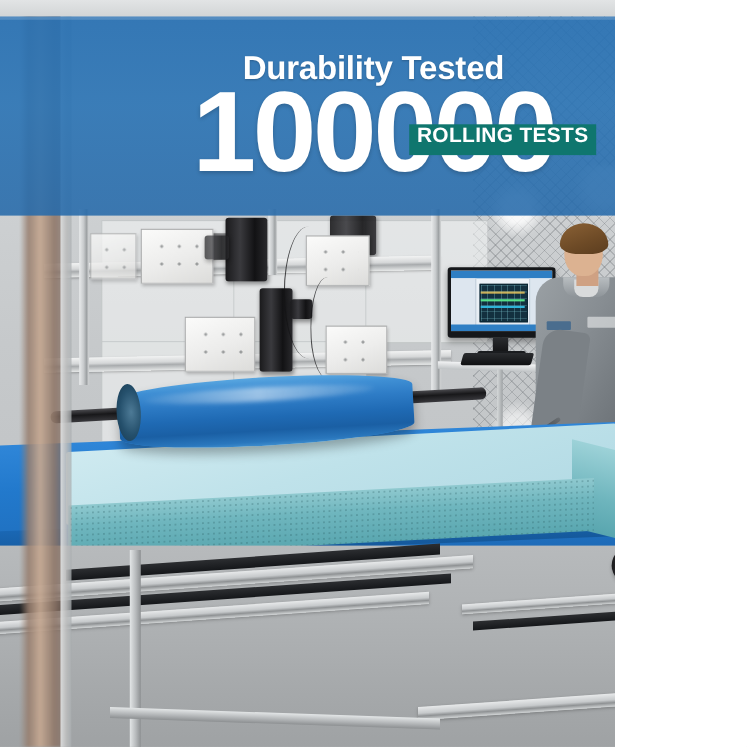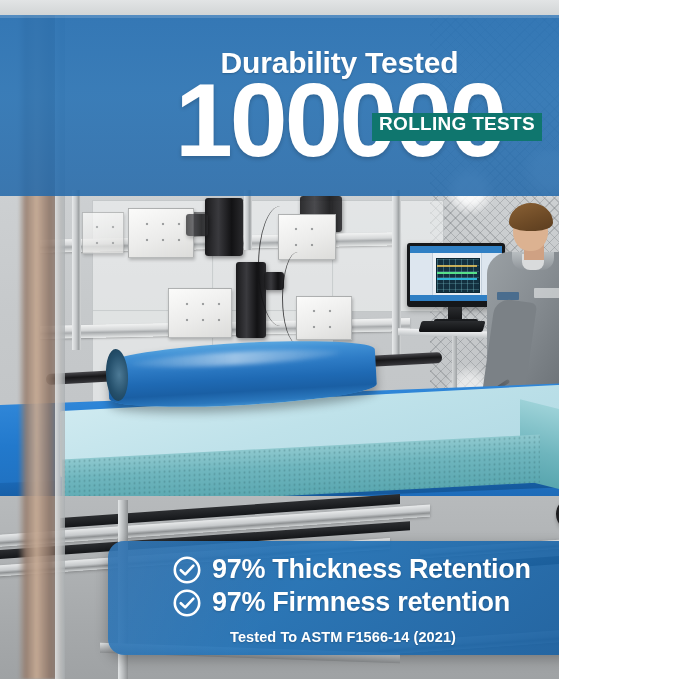--- a/index.html
+++ b/index.html
@@ -567,35 +567,14 @@
   </div>
 
   <div class="bignum-wrap">
     <span class="bignum">100000</span>
   </div>
 
   <div class="rolling-band">
     <span>ROLLING TESTS</span>
   </div>
 
-  <div class="claim-card">
-    <div class="claim-sheen"></div>
-
-    <div class="claim-row r1">
-      <svg class="check-icon" width="30" height="30" viewBox="0 0 30 30">
-        <circle cx="15" cy="15" r="12.2" fill="none" stroke="#ffffff" stroke-width="2.6"></circle>
-        <path d="M8.8 15.2 L13.2 19.4 L21.4 10.6" fill="none" stroke="#ffffff" stroke-width="2.6" stroke-linecap="round" stroke-linejoin="round"></path>
-      </svg>
-      <span class="claim-text">97% Thickness Retention</span>
-    </div>
-
-    <div class="claim-row r2">
-      <svg class="check-icon" width="30" height="30" viewBox="0 0 30 30">
-        <circle cx="15" cy="15" r="12.2" fill="none" stroke="#ffffff" stroke-width="2.6"></circle>
-        <path d="M8.8 15.2 L13.2 19.4 L21.4 10.6" fill="none" stroke="#ffffff" stroke-width="2.6" stroke-linecap="round" stroke-linejoin="round"></path>
-      </svg>
-      <span class="claim-text">97% Firmness retention</span>
-    </div>
-
-    <div class="claim-note">Tested To ASTM F1566-14 (2021)</div>
-  </div>
 
 </div>
 
 </body></html>

